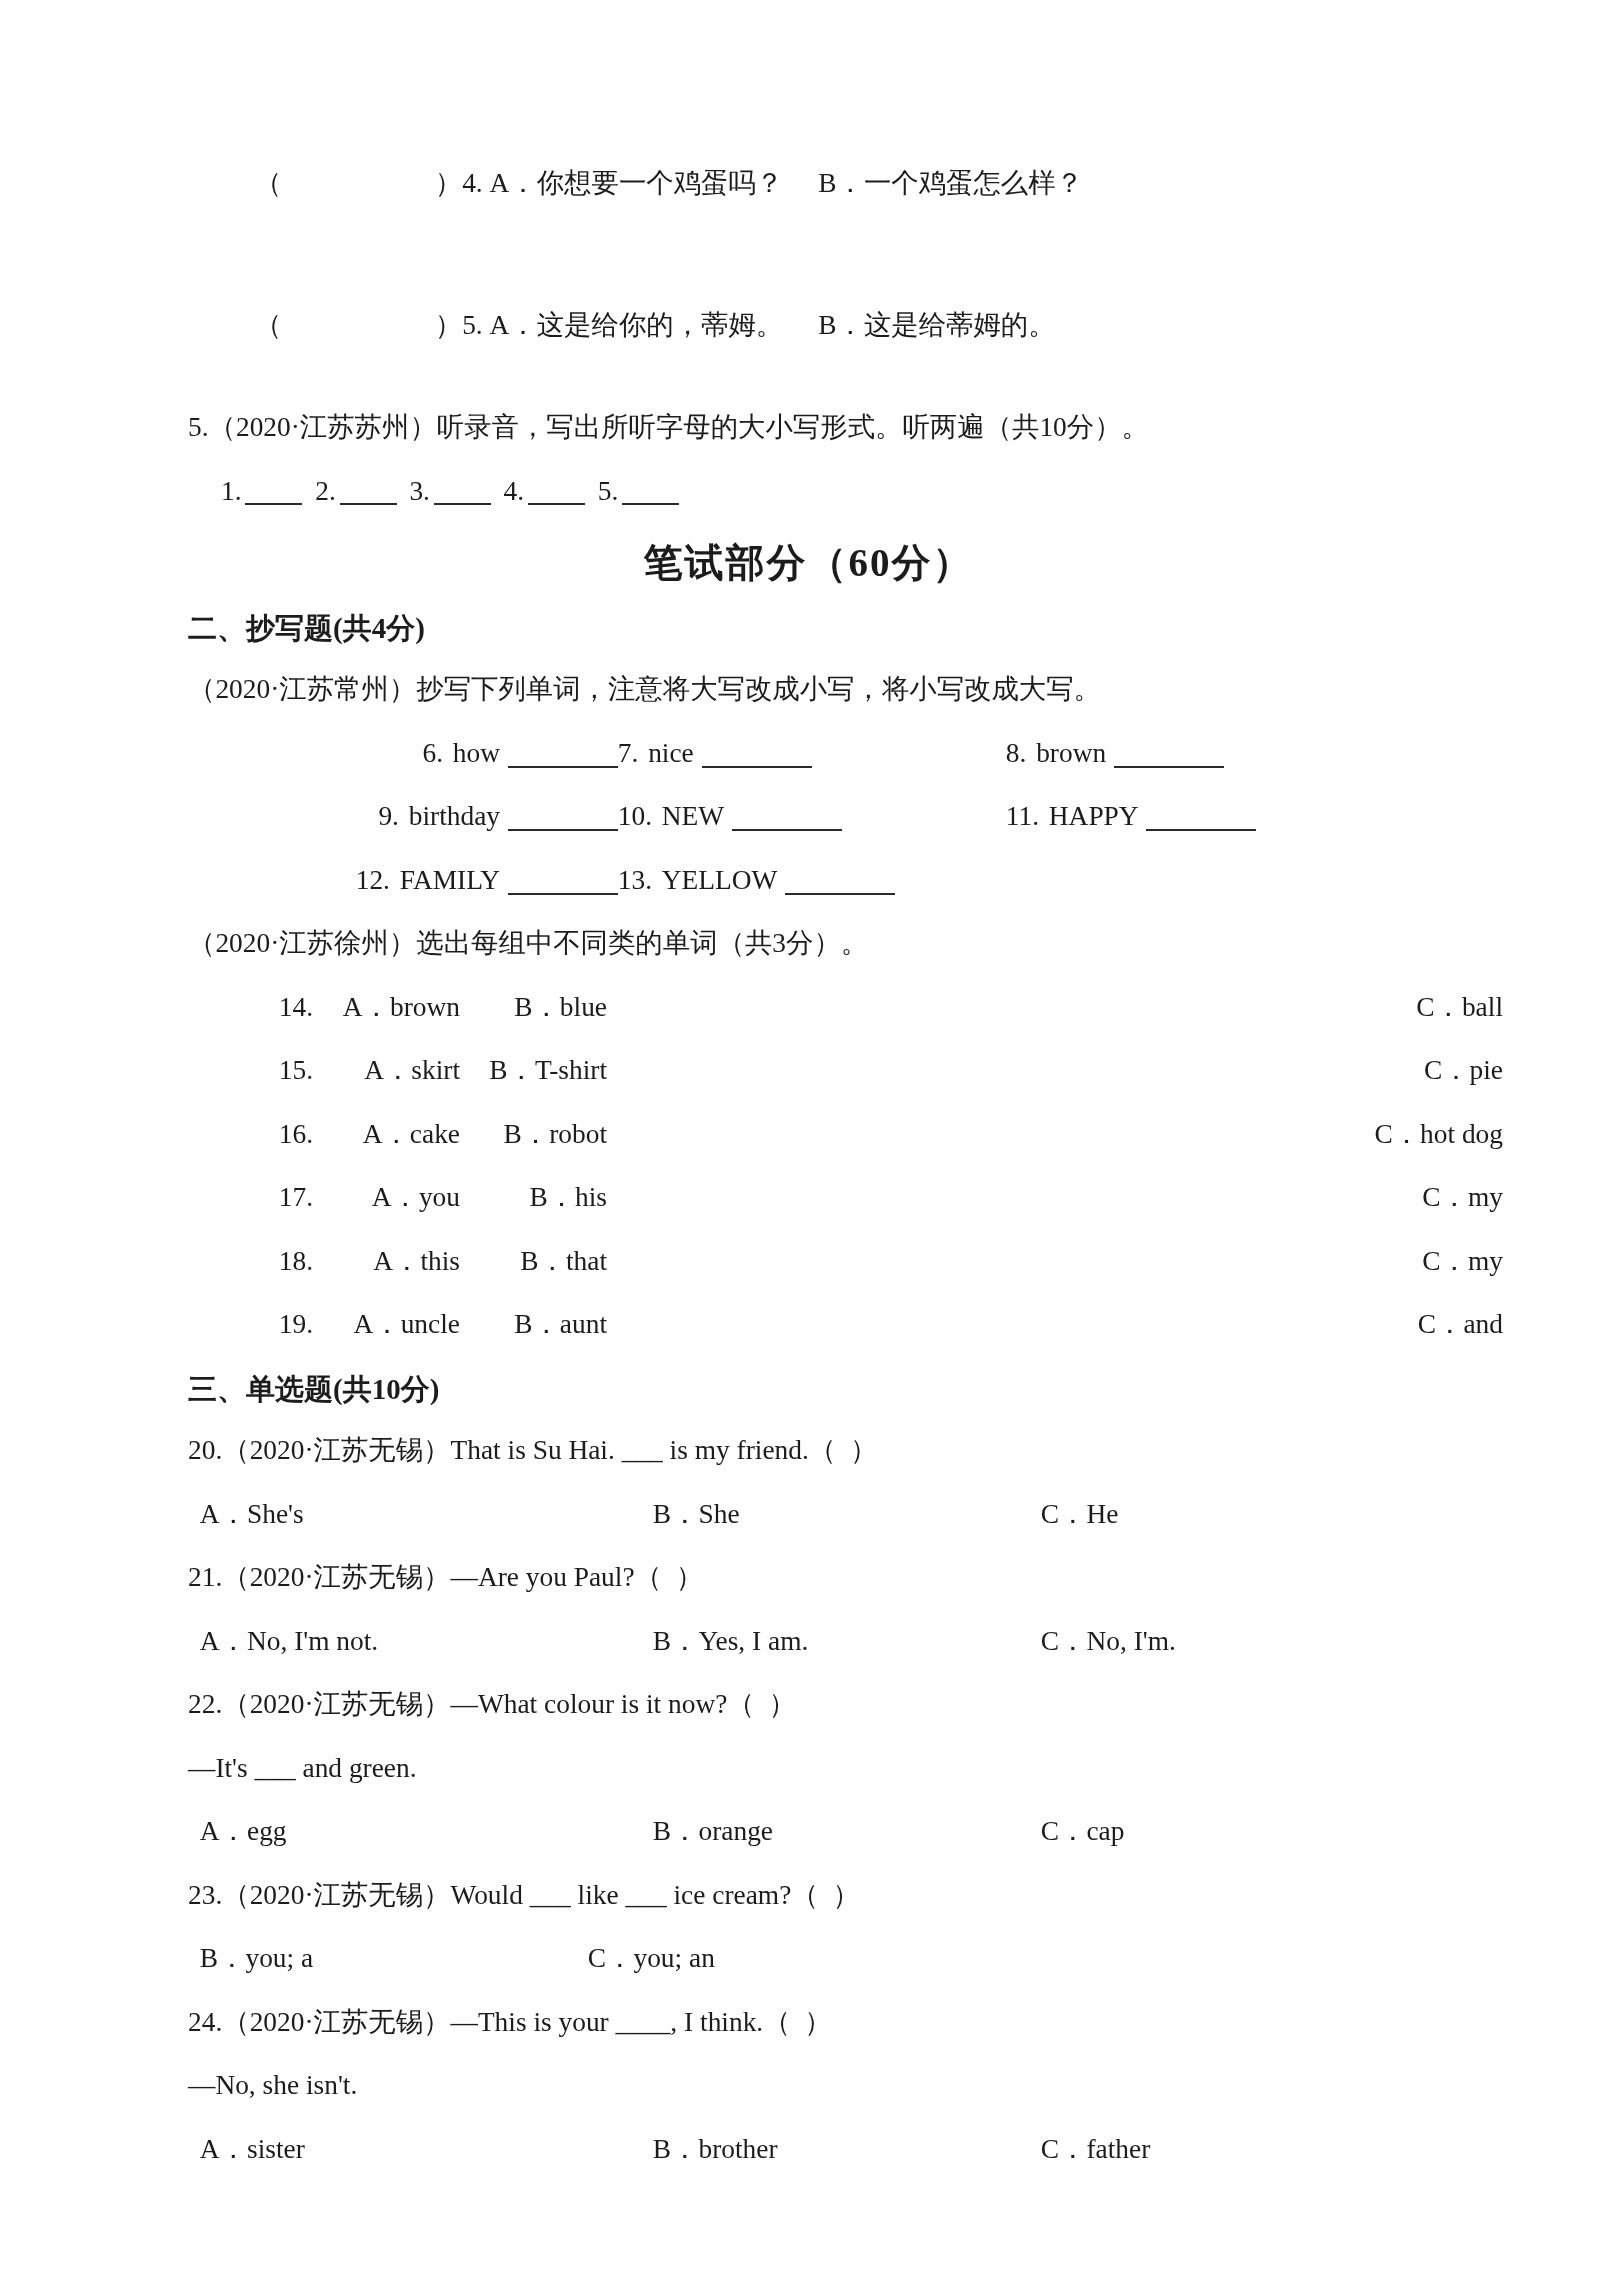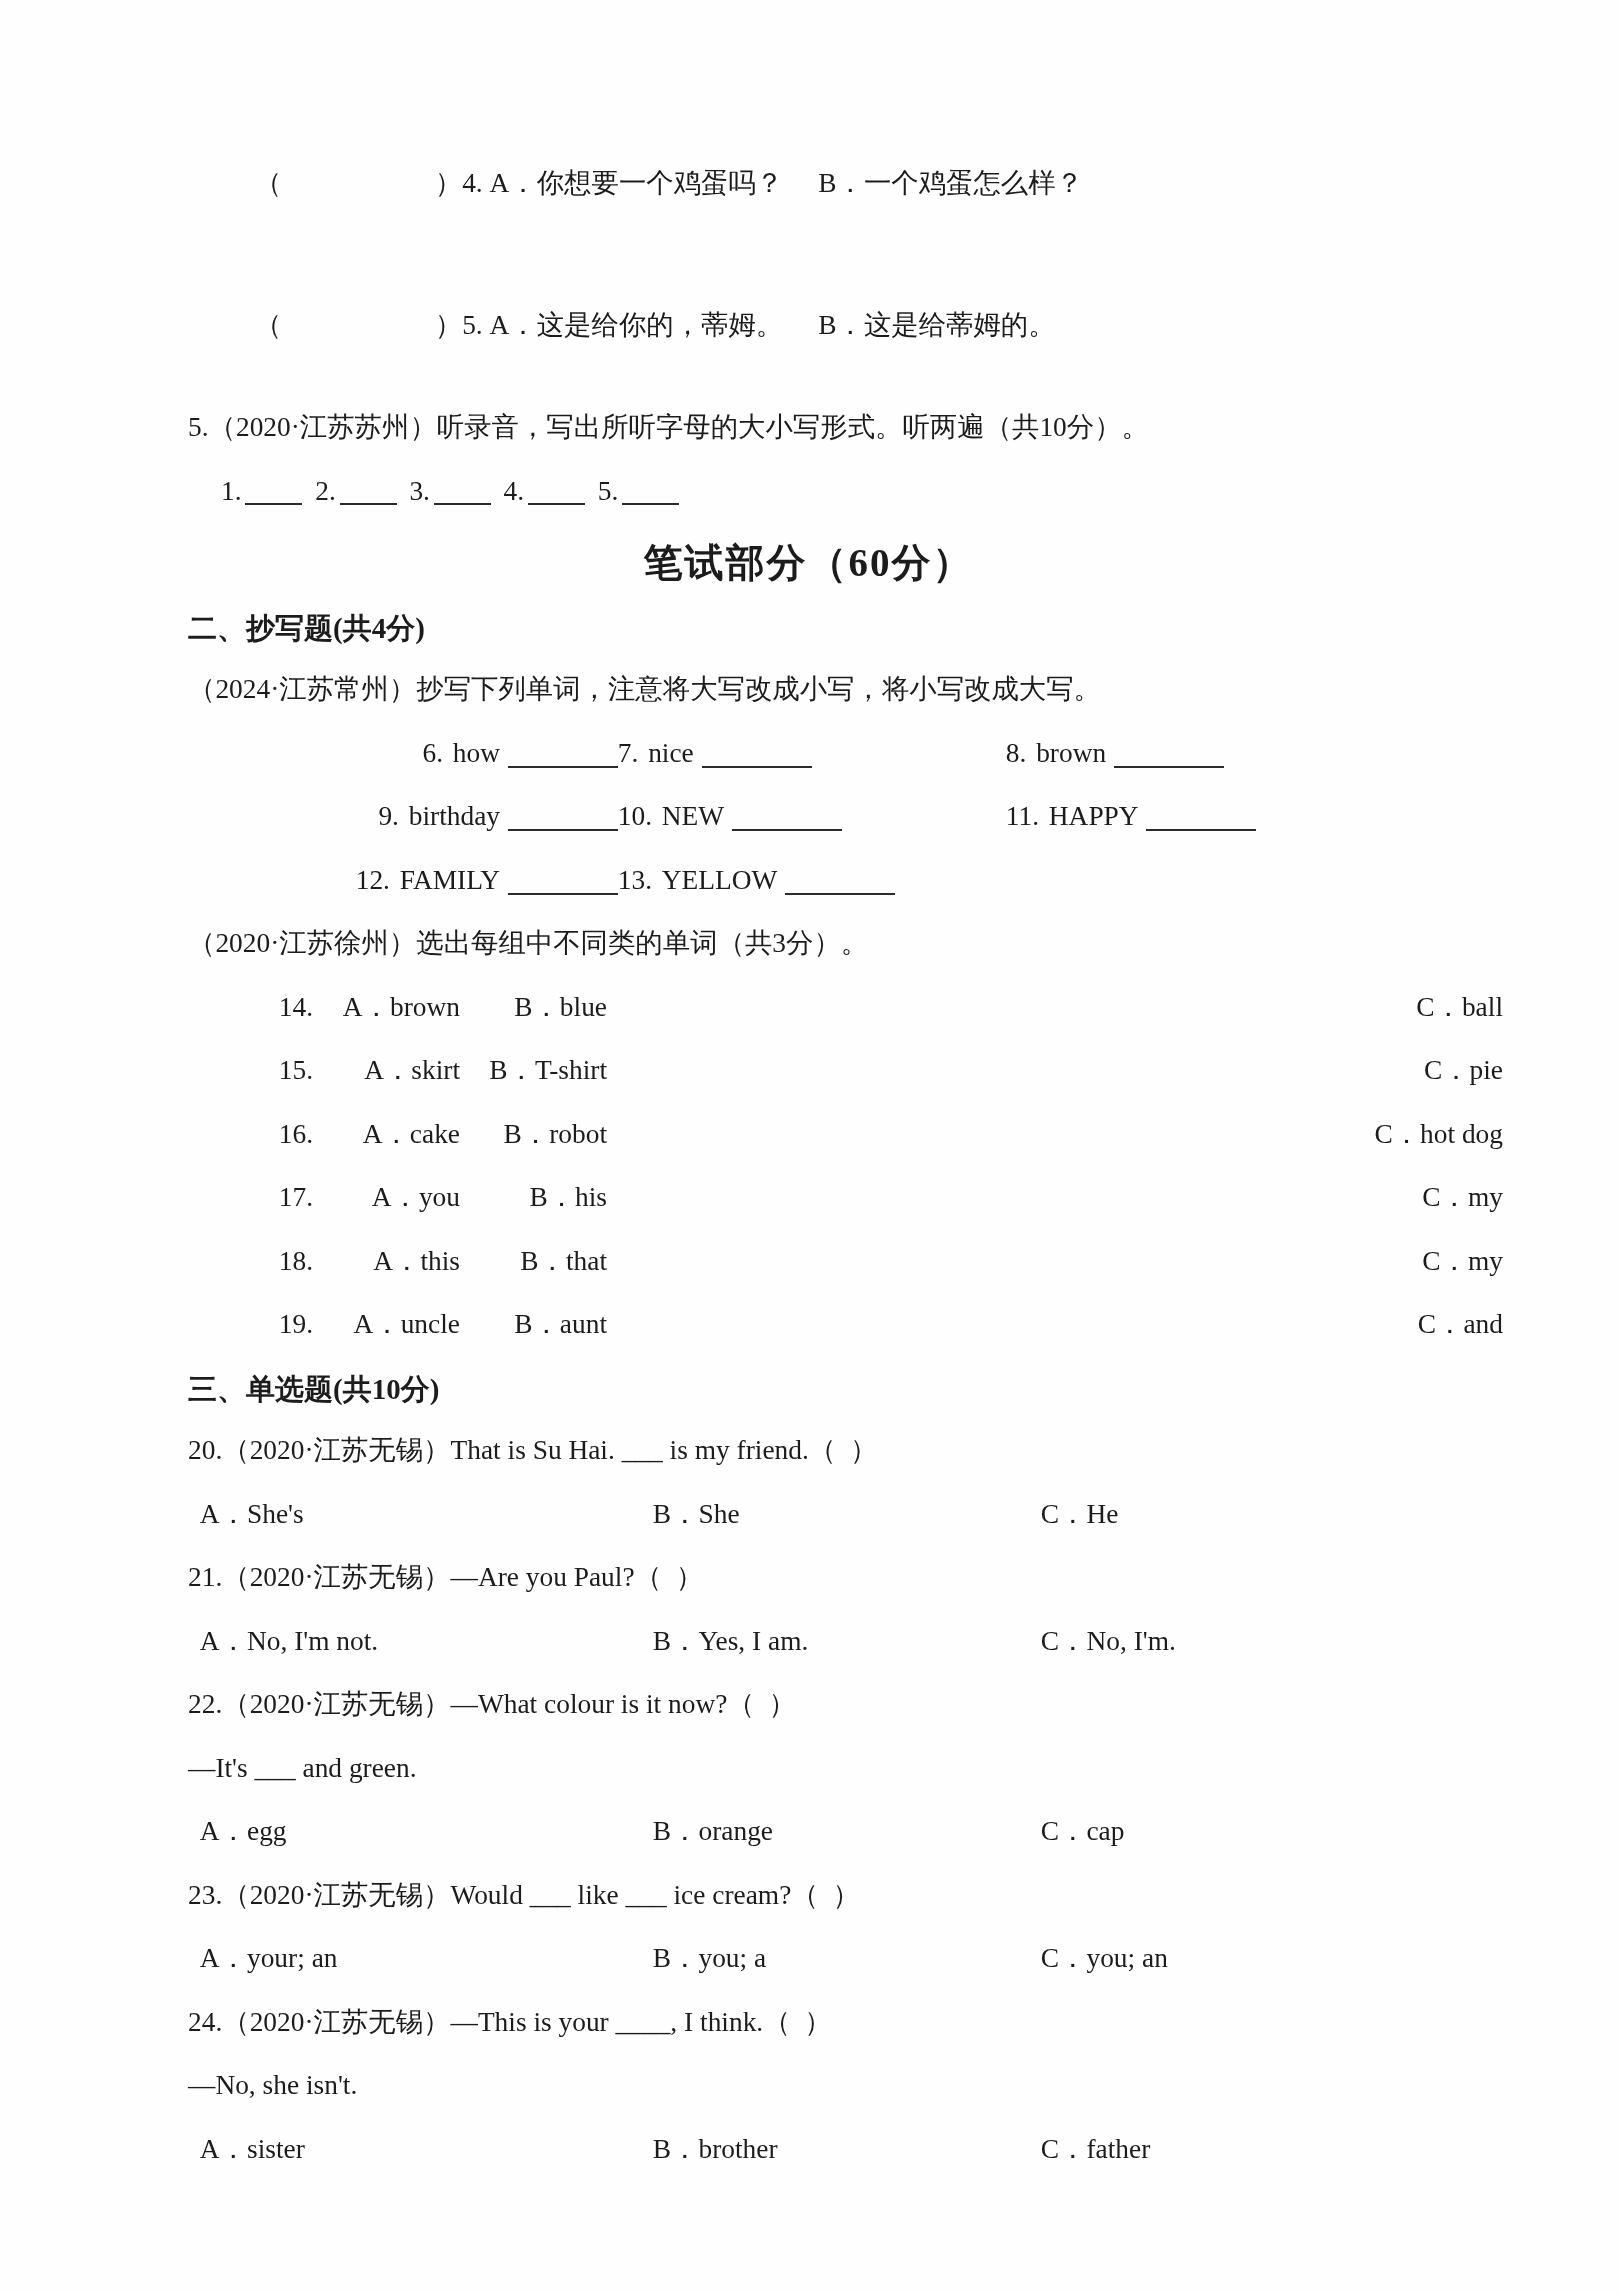--- a/index.html
+++ b/index.html
@@ -65,21 +65,21 @@
     <span>1.</span><span class="letter-blank"></span>
     <span>2.</span><span class="letter-blank"></span>
     <span>3.</span><span class="letter-blank"></span>
     <span>4.</span><span class="letter-blank"></span>
     <span>5.</span><span class="letter-blank"></span>
   </div>
 
   <div class="heading">笔试部分（60分）</div>
 
   <div class="sec-title">二、抄写题(共4分)</div>
-  <div class="line">（2024·江苏常州）抄写下列单词，注意将大写改成小写，将小写改成大写。</div>
+  <div class="line">（2020·江苏常州）抄写下列单词，注意将大写改成小写，将小写改成大写。</div>
 
   <div class="copy-row">
     <div class="copy-cell1"><span class="copy-num">6.</span><span>how</span><span class="word-blank"></span></div>
     <div class="copy-cell2"><span class="copy-num">7.</span><span>nice</span><span class="word-blank"></span></div>
     <div class="copy-cell3"><span class="copy-num">8.</span><span>brown</span><span class="word-blank"></span></div>
   </div>
   <div class="copy-row">
     <div class="copy-cell1"><span class="copy-num">9.</span><span>birthday</span><span class="word-blank"></span></div>
     <div class="copy-cell2"><span class="copy-num">10.</span><span>NEW</span><span class="word-blank"></span></div>
     <div class="copy-cell3"><span class="copy-num">11.</span><span>HAPPY</span><span class="word-blank"></span></div>
@@ -148,21 +148,20 @@
   <div class="line">22.（2020·江苏无锡）—What colour is it now?（  ）</div>
   <div class="line">—It's ___ and green.</div>
   <div class="opt-row">
     <span class="opt1">A．egg</span>
     <span class="opt2">B．orange</span>
     <span class="opt3">C．cap</span>
   </div>
 
   <div class="line">23.（2020·江苏无锡）Would ___ like ___ ice cream?（  ）</div>
   <div class="opt-row">
-    <span class="opt1">A．your; an</span>
     <span class="opt2">B．you; a</span>
     <span class="opt3">C．you; an</span>
   </div>
 
   <div class="line">24.（2020·江苏无锡）—This is your ____, I think.（  ）</div>
   <div class="line">—No, she isn't.</div>
   <div class="opt-row">
     <span class="opt1">A．sister</span>
     <span class="opt2">B．brother</span>
     <span class="opt3">C．father</span>

